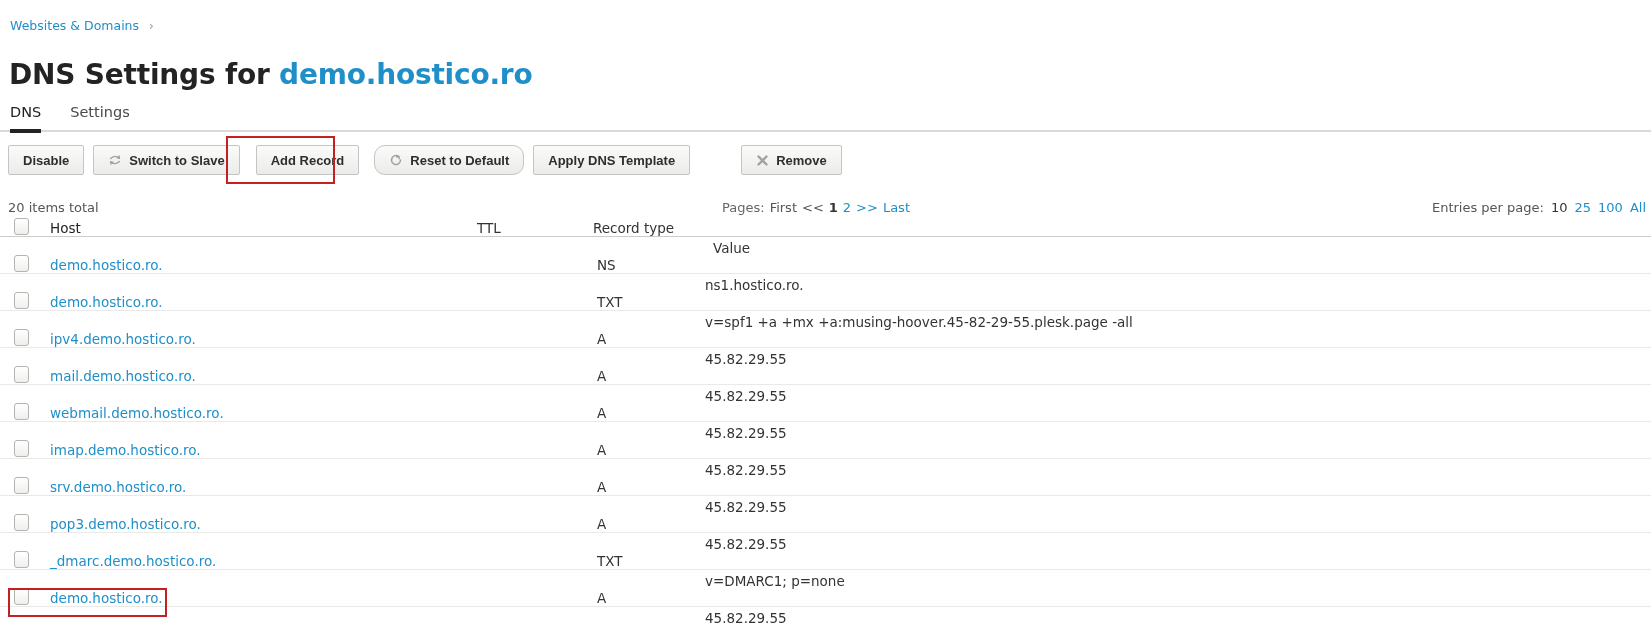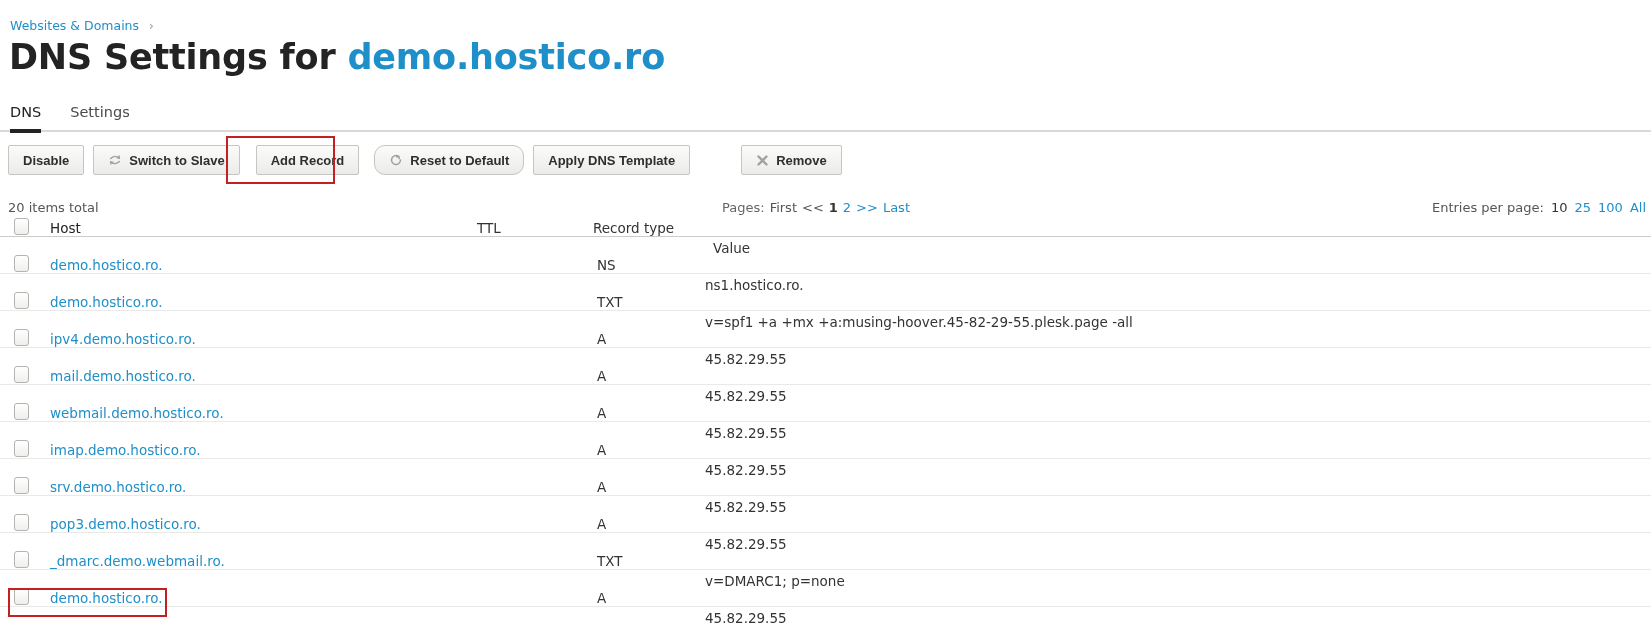--- a/index.html
+++ b/index.html
@@ -11,21 +11,21 @@
     color:#333;
   }
   a { text-decoration:none; }
 
   
   .breadcrumb { position:absolute; top:7px; left:10px; font-size:12.5px;margin-top:11px; }
   .breadcrumb a { color:#1f8fc9; cursor:pointer; }
   .breadcrumb .sep { color:#9a9a9a; margin-left:6px; font-size:12px; }
 
   
-  .page-title { position:absolute; top:14px; left:9px; font-size:35px; line-height:40px;
+  .page-title { position:absolute; top:36px; left:9px; font-size:28px; line-height:40px;
     font-weight:600; color:#232323; letter-spacing:-0.2px; }
   .page-title .domain { color:#1f8fc9; }
 
   
   .tabs-divider { position:absolute; top:130px; left:0; width:100%; height:2px; background:#d9d9d7; }
   .tabs { position:absolute; top:104px; left:10px; display:flex; gap:29px; z-index:2; }
   .tab { font-size:14.5px; color:#4a4a4a; padding-bottom:9px; cursor:pointer; }
   .tab.active { color:#222; font-weight:400; border-bottom:4px solid #232323;text-align:center; }
 
   
@@ -217,21 +217,21 @@
   </div>
   <div class="trow">
     <span class="cell-check"><span class="checkbox"></span></span>
     <span class="cell-host"><a class="host-link">pop3.demo.hostico.ro.</a></span>
     <span class="cell-ttl"></span>
     <span class="cell-type">A</span>
     <span class="cell-value">45.82.29.55</span>
   </div>
   <div class="trow">
     <span class="cell-check"><span class="checkbox"></span></span>
-    <span class="cell-host"><a class="host-link">_dmarc.demo.webmail.ro.</a></span>
+    <span class="cell-host"><a class="host-link">_dmarc.demo.hostico.ro.</a></span>
     <span class="cell-ttl"></span>
     <span class="cell-type">TXT</span>
     <span class="cell-value">v=DMARC1; p=none</span>
   </div>
   <div class="trow">
     <span class="cell-check"><span class="checkbox"></span></span>
     <span class="cell-host"><a class="host-link">demo.hostico.ro.</a></span>
     <span class="cell-ttl"></span>
     <span class="cell-type">A</span>
     <span class="cell-value">45.82.29.55</span>

